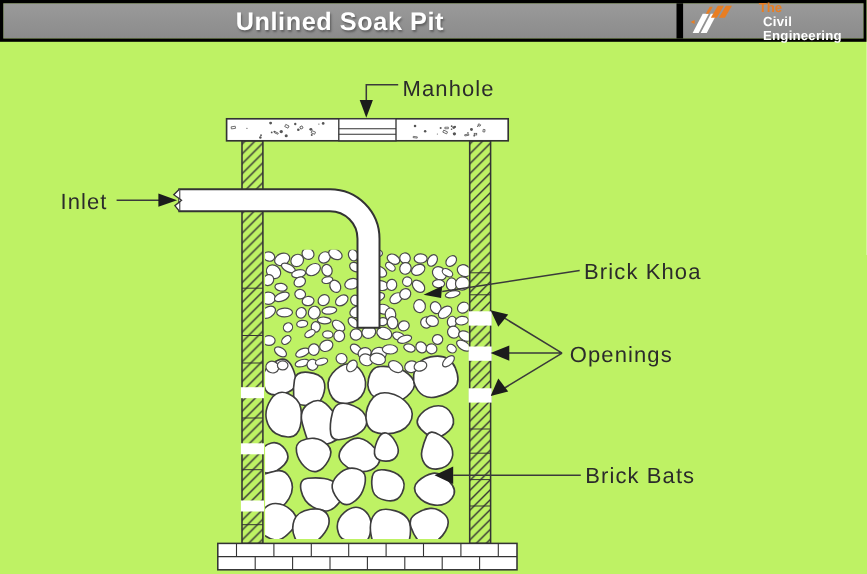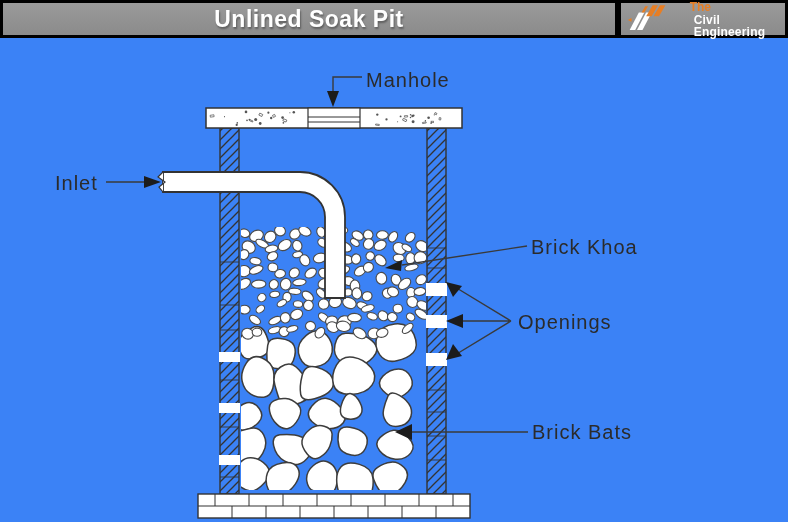--- a/index.html
+++ b/index.html
@@ -1,16 +1,16 @@
 <!DOCTYPE html>
 <html><head>
 <meta charset="utf-8">
 <style>
   html,body{margin:0;padding:0;background:#fff;}
-  #stage{position:relative;width:788px;height:522px;background:#3b82f6;overflow:hidden;
+  #stage{position:relative;width:788px;height:522px;background:#bef264;overflow:hidden;
          font-family:"Liberation Sans", sans-serif;}
   
   .header{position:absolute;left:0;top:0;width:788px;height:38px;box-sizing:border-box;
           border:3px solid #000;background:linear-gradient(#9a9a9a,#8b8b8b);
           display:flex;align-items:stretch;}
   .title-area{flex:1;display:flex;align-items:center;justify-content:center;}
   .page-title{color:#fff;font-size:23px;font-weight:bold;letter-spacing:.5px;
               text-shadow:1px 2px 2px rgba(0,0,0,.35);}
   .logo-area{width:170px;border-left:6px solid #000;display:flex;align-items:center;
              padding-left:5px;box-sizing:border-box;}

